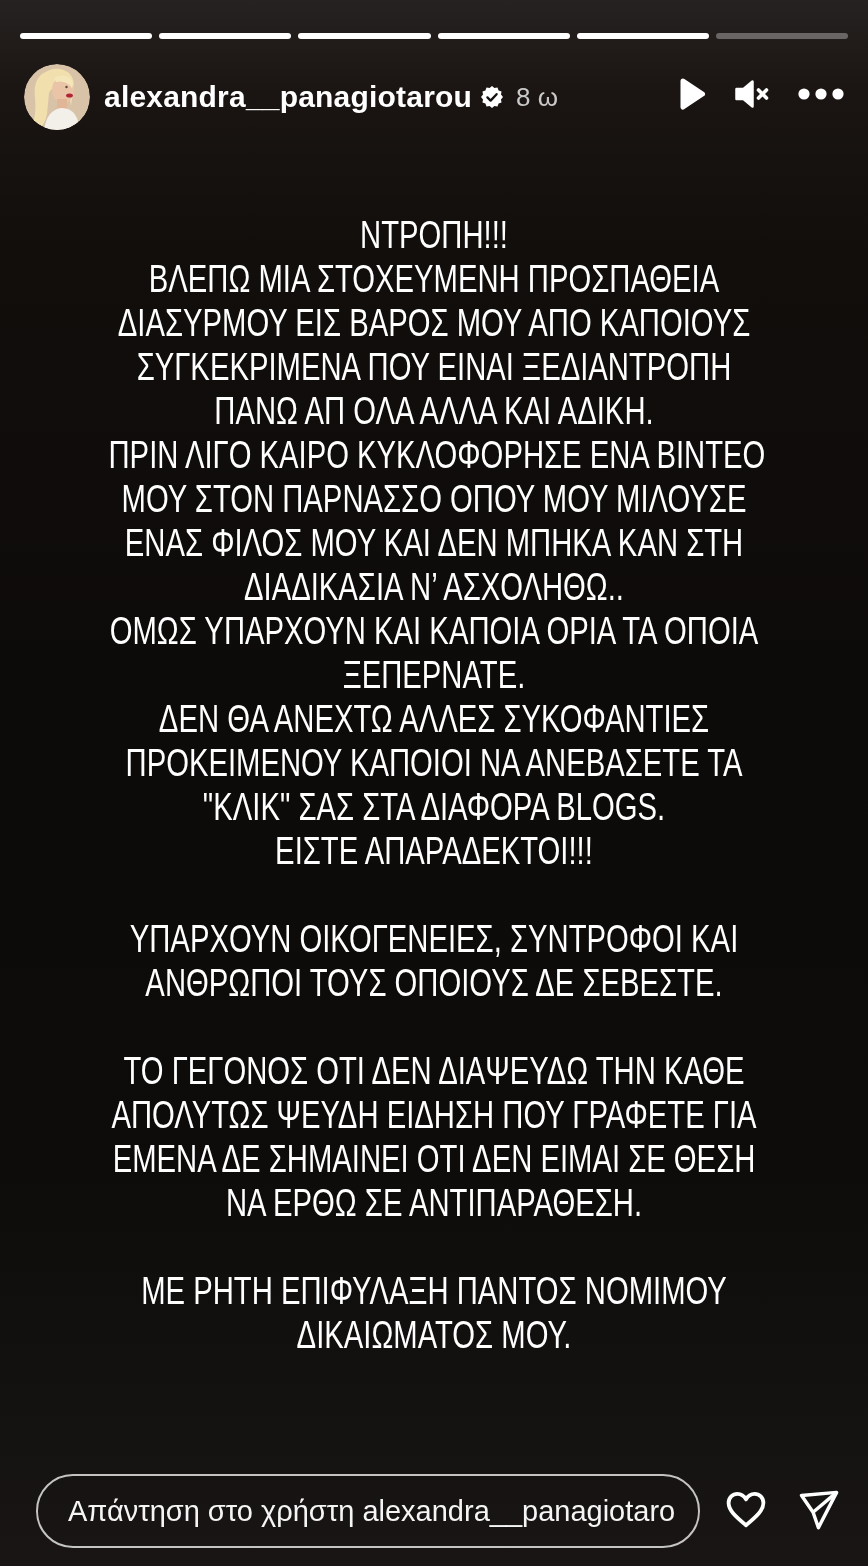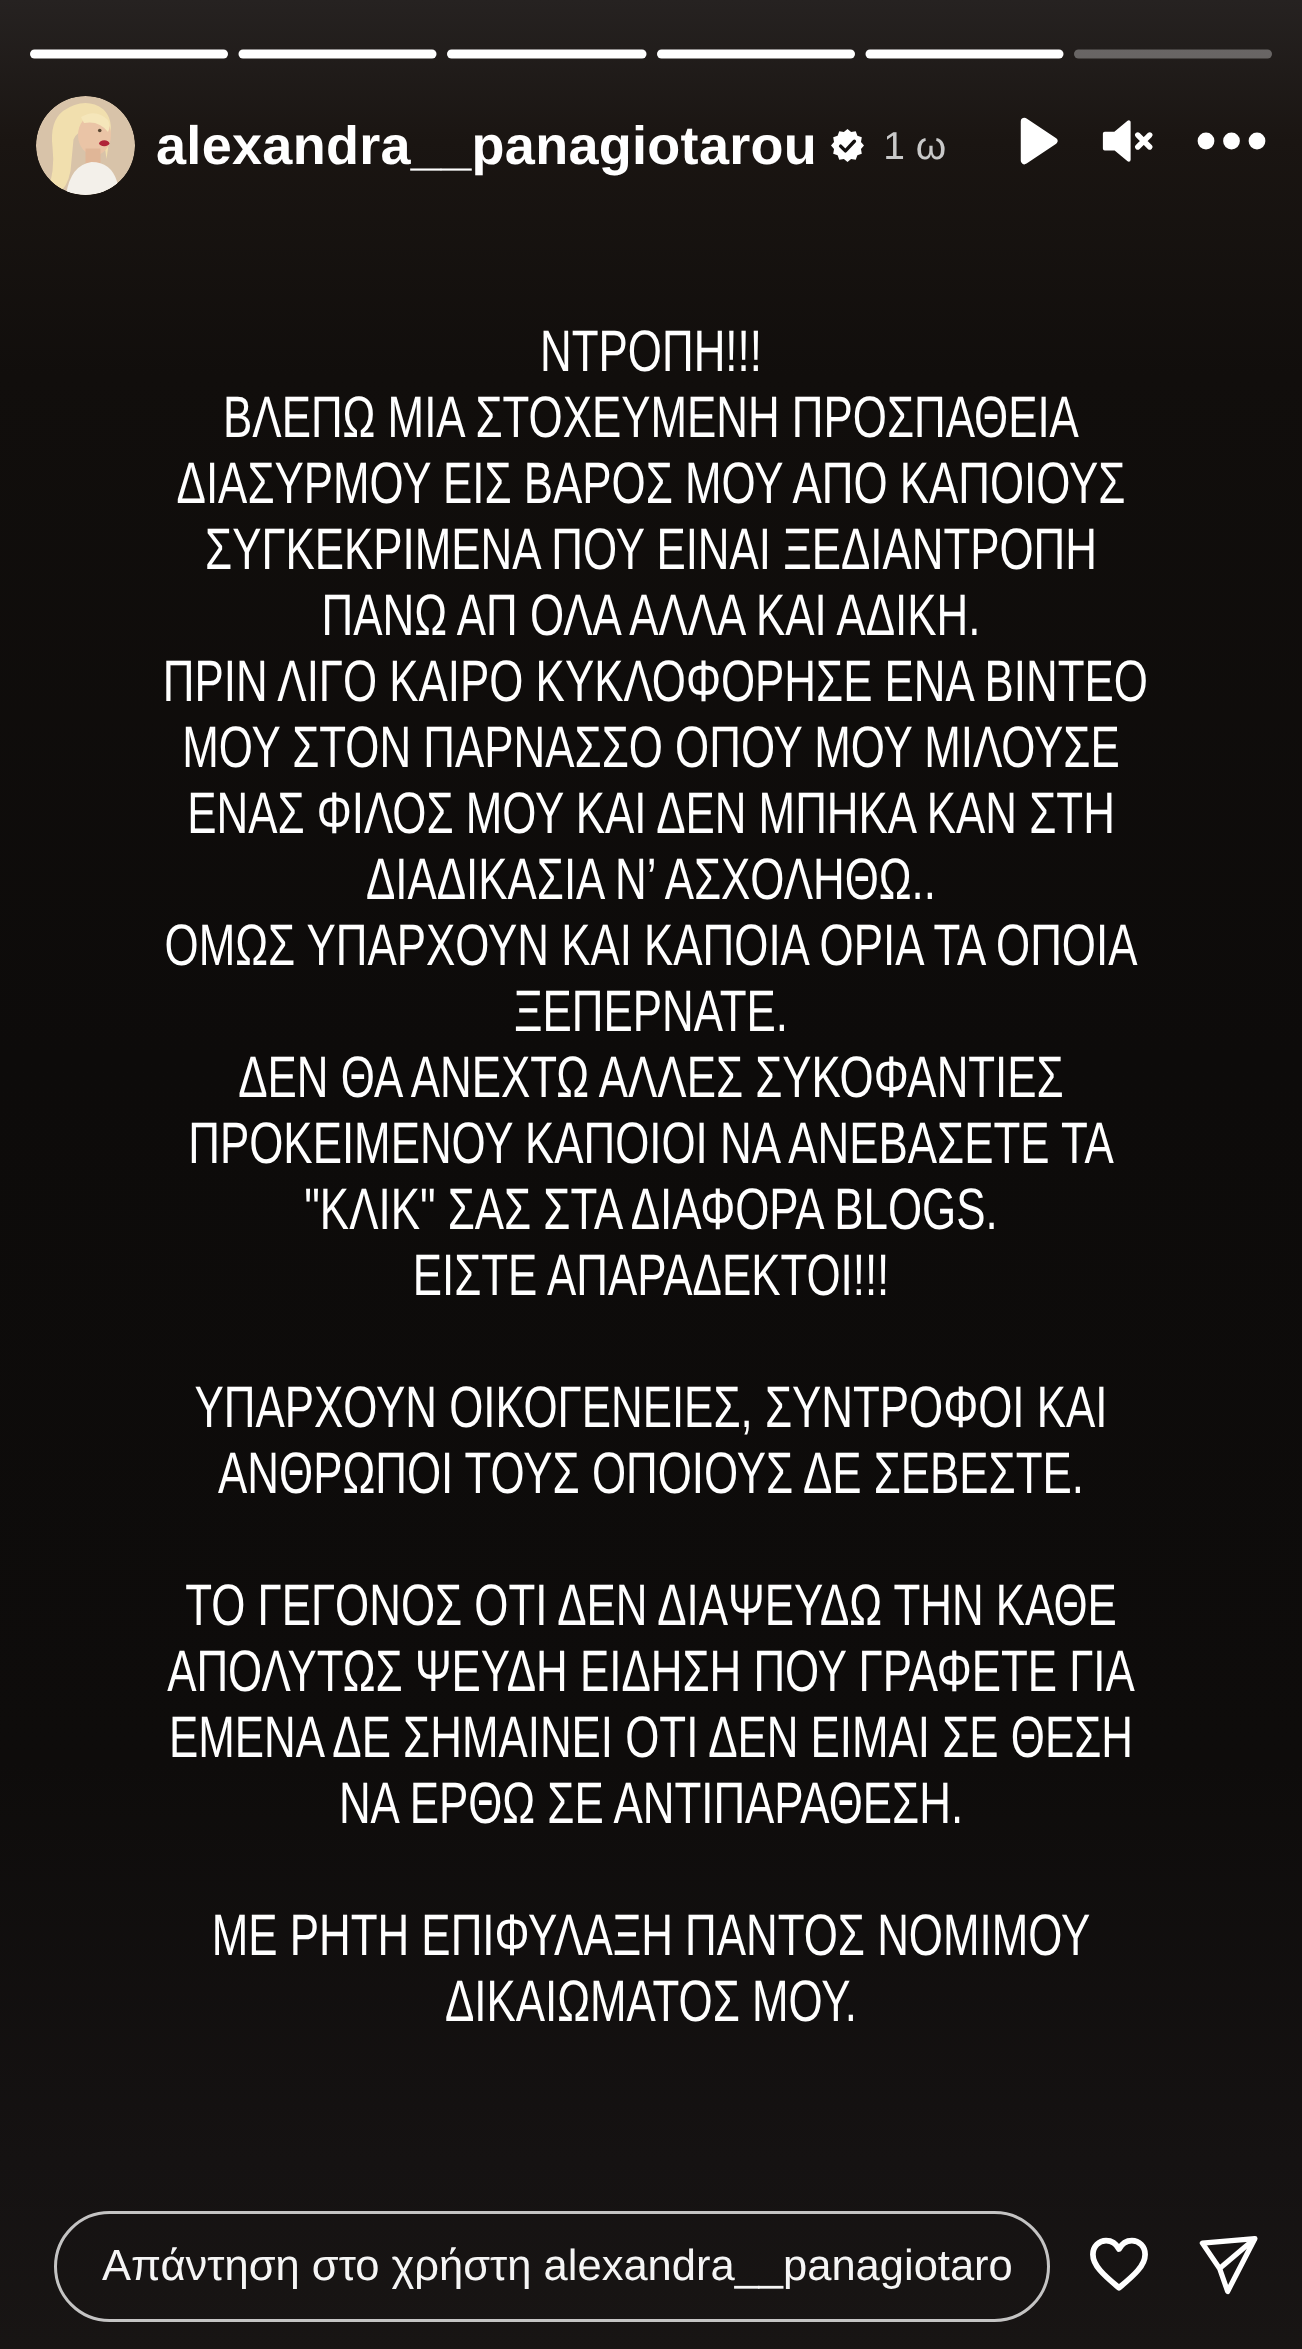--- a/index.html
+++ b/index.html
@@ -62,21 +62,21 @@
     cursor: pointer;
   }
   .user-block {
     display: flex;
     align-items: center;
     margin-left: 14px;
     min-width: 0;
   }
   .username {
     color: #ffffff;
-    font-size: 36px;
+    font-size: 30px;
     font-weight: 700;
     letter-spacing: 0.2px;
     white-space: nowrap;
     cursor: pointer;
   }
   .badge {
     margin-left: 8px;
     width: 24px;
     height: 24px;
     flex: 0 0 auto;
@@ -203,21 +203,21 @@
         </g>
       </svg>
     </div>
 
     <div class="user-block">
       <span class="username">alexandra__panagiotarou</span>
       <svg class="badge" viewBox="0 0 24 24">
         <polygon fill="#ffffff" points="23,12 20.98,14.41 21.53,17.5 18.58,18.58 17.5,21.53 14.41,20.98 12,23 9.59,20.98 6.5,21.53 5.42,18.58 2.47,17.5 3.02,14.41 1,12 3.02,9.59 2.47,6.5 5.42,5.42 6.5,2.47 9.59,3.02 12,1 14.41,3.02 17.5,2.47 18.58,5.42 21.53,6.5 20.98,9.59"></polygon>
         <polyline points="7.4,12.4 10.6,15.6 16.6,9.2" fill="none" stroke="#13100f" stroke-width="2.3" stroke-linecap="round" stroke-linejoin="round"></polyline>
       </svg>
-      <span class="timestamp">1 ω</span>
+      <span class="timestamp">8 ω</span>
     </div>
 
     <div class="header-spacer"></div>
 
     <div class="header-actions">
       <button class="icon-btn">
         <svg width="27" height="34" viewBox="0 0 27 34">
           <path d="M4 4 L23.5 17 L4 30 Z" fill="#ffffff" stroke="#ffffff" stroke-width="5" stroke-linejoin="round"></path>
         </svg>
       </button>

